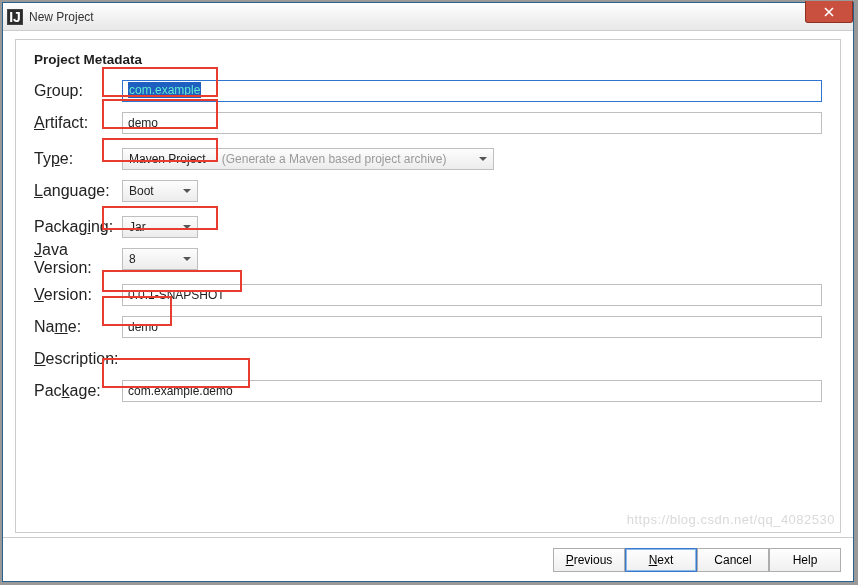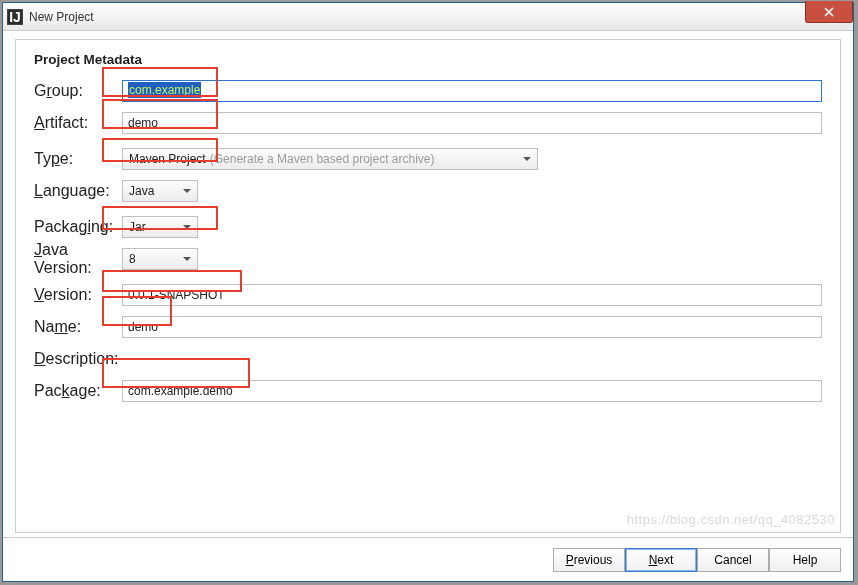--- a/index.html
+++ b/index.html
@@ -85,21 +85,21 @@
   font-family: inherit;
   color: #222;
   background: #fff;
 }
 .text-input.focused {
   outline: 1px solid #2f74d0;
   outline-offset: -1px;
 }
 .highlight-sel {
   background: #1e5fbf;
-  color: #bef264;
+  color: #5eead4;
   padding: 1px 1px;
 }
 .dropdown {
   height: 22px;
   border: 1px solid #bfbfbf;
   background: linear-gradient(#fdfdfd, #ececec);
   display: flex;
   align-items: center;
   padding: 0 22px 0 6px;
   font-size: 12px;
@@ -108,22 +108,22 @@
   cursor: default;
 }
 .dropdown .arrow {
   position: absolute; right: 6px; top: 50%; transform: translateY(-50%);
   width: 0; height: 0;
   border-left: 4px solid transparent;
   border-right: 4px solid transparent;
   border-top: 4px solid #555;
 }
 .dropdown.small { width: 76px; }
-.dropdown.type { width: 416px; }
-.dropdown .hint { color: #9a9a9a; margin-left: 4px; }
+.dropdown.type { width: 372px; }
+.dropdown .hint { color: #9a9a9a; margin-left: 16px; }
 .red-box {
   position: absolute;
   border: 2px solid #e73c30;
   pointer-events: none;
 }
 .footer {
   position: absolute;
   bottom: 0; left: 0; right: 0;
   height: 44px;
   border-top: 1px solid #ccc;
@@ -188,21 +188,21 @@
       <div class="dropdown type">
         <span>Maven Project</span>
           <span class="hint">(Generate a Maven based project archive)</span>
         <span class="arrow"></span>
       </div>
     </div>
 
     <div class="form-row">
       <div class="form-label"><span class="ul">L</span><span>anguage:</span></div>
       <div class="dropdown small">
-        <span>Java</span>
+        <span>Boot</span>
           <span class="arrow"></span>
       </div>
     </div>
 
     <div class="form-row gap">
       <div class="form-label"><span>Packag</span><span class="ul">i</span><span>ng:</span></div>
       <div class="dropdown small">
         <span>Jar</span>
           <span class="arrow"></span>
       </div>

